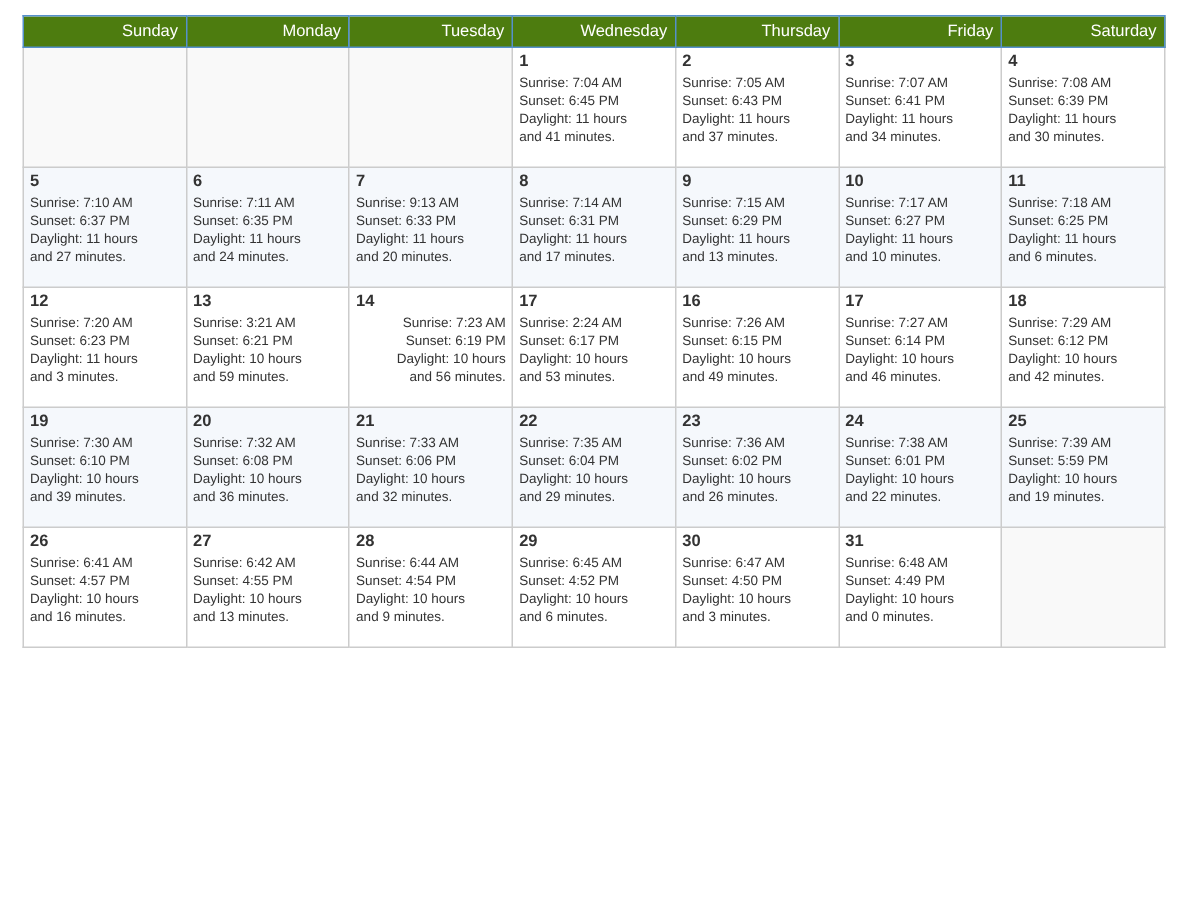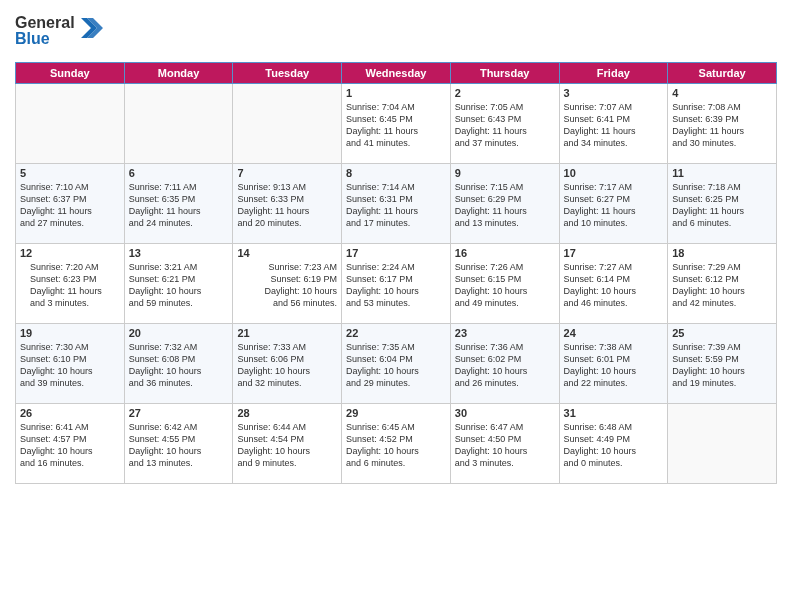--- a/index.html
+++ b/index.html
@@ -36,27 +36,27 @@
     .location {
       font-size: 13px;
       color: #555;
     }
     .calendar {
       width: 100%;
       border-collapse: collapse;
       border: 1px solid #ccc;
     }
     .calendar th {
-      background-color: #be185d;
+      background-color: #4d7c0f;
       color: #fff;
       font-size: 11px;
       padding: 4px 5px;
-      text-align: center;
+      text-align: right;
       border: 1px solid #5590cc;
-      font-weight: bold;
+      font-weight: normal;
     }
     .calendar td {
       width: calc(100%/7);
       vertical-align: top;
       padding: 3px 4px;
       border: 1px solid #ccc;
       font-size: 9.5px;
       color: #333;
       height: 80px;
       background: #fff;
@@ -79,37 +79,20 @@
     .day-info {
       font-size: 9px;
       line-height: 1.35;
       color: #333;
     }
   </style>
 </head>
 <body>
 
 <div class="page">
-  <div class="header">
-    <div class="logo">
-      <div>
-        <svg width="90" height="40" viewBox="0 0 90 40">
-          <text x="0" y="18" font-size="16" font-weight="bold" fill="#333" font-family="Arial">General</text>
-          <text x="0" y="34" font-size="16" font-weight="bold" fill="#1a6bb5" font-family="Arial">Blue</text>
-
-          <polygon points="72,8 82,18 72,28 78,28 88,18 78,8" fill="#3a7fc1"></polygon>
-          <polygon points="66,8 76,18 66,28 72,28 82,18 72,8" fill="#1a6bb5"></polygon>
-        </svg>
-      </div>
-    </div>
-    <div class="title-block">
-      <div class="month-year"></div>
-      <div class="location"></div>
-    </div>
-  </div>
 
   <table class="calendar">
     <thead>
       <tr>
       <th>Sunday</th>
           <th>Monday</th>
           <th>Tuesday</th>
           <th>Wednesday</th>
           <th>Thursday</th>
           <th>Friday</th>
@@ -197,21 +180,21 @@
             <span class="day-num">11</span>
             <div class="day-info" style="white-space: pre-line;">Sunrise: 7:18 AM
 Sunset: 6:25 PM
 Daylight: 11 hours
 and 6 minutes.</div>
           </td>
         </tr>
         <tr>
           <td>
             <span class="day-num">12</span>
-            <div class="day-info" style="white-space: pre-line; margin-left: 10px;">Sunrise: 7:20 AM
+            <div class="day-info" style="white-space: pre-line;">Sunrise: 7:20 AM
 Sunset: 6:23 PM
 Daylight: 11 hours
 and 3 minutes.</div>
           </td>
           <td>
             <span class="day-num">13</span>
             <div class="day-info" style="white-space: pre-line;">Sunrise: 3:21 AM
 Sunset: 6:21 PM
 Daylight: 10 hours
 and 59 minutes.</div>

